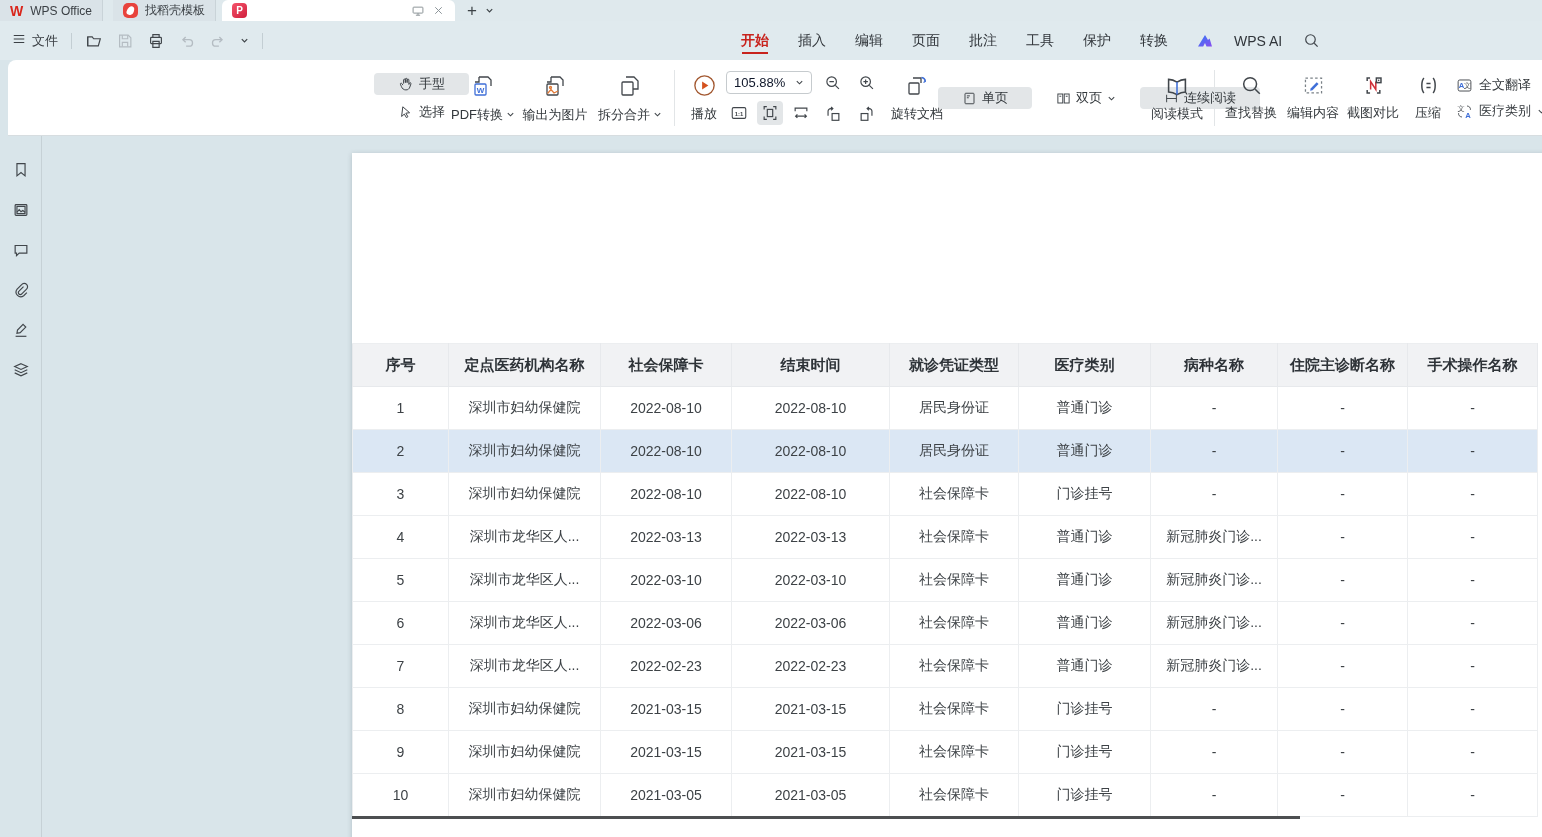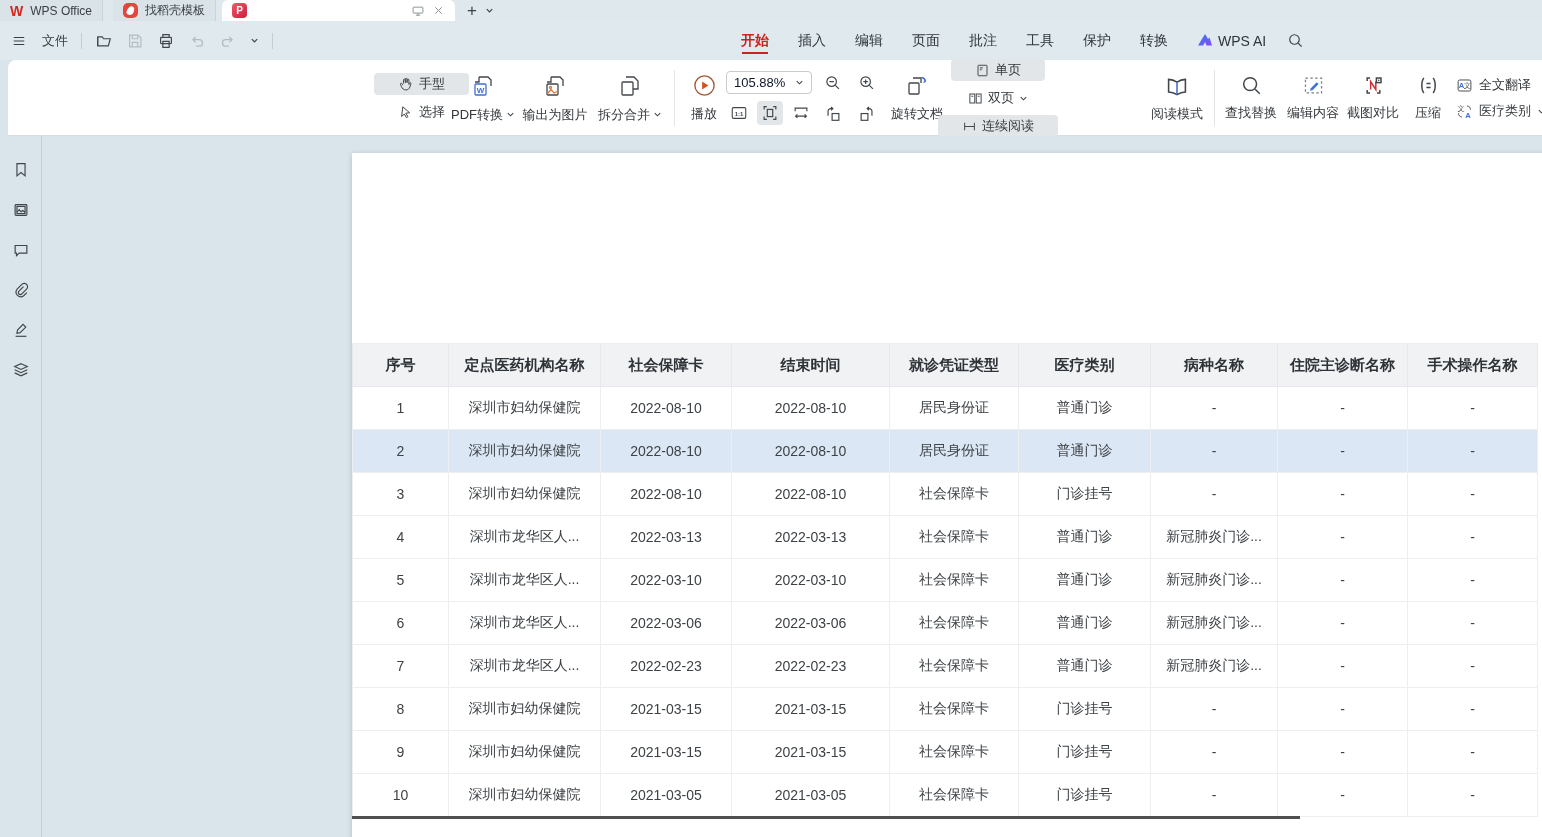--- a/index.html
+++ b/index.html
@@ -19,26 +19,26 @@
   .docer-ic { width:15px; height:15px; border-radius:5px; background:#e8433c; position:relative; }
   .docer-ic::after { content:""; position:absolute; left:4px; top:3px; width:7px; height:9px; background:#fff; border-radius:60% 40% 55% 45%/70% 55% 45% 30%; transform:rotate(18deg); }
   .pdf-ic { width:15px; height:15px; border-radius:4px; background:linear-gradient(140deg,#f5536b,#cf1f3c); color:#fff; font-size:10px; font-weight:700; display:flex; align-items:center; justify-content:center; }
   .tab-btn { color:#8a9297; display:flex; align-items:center; }
   .newtab { display:flex; align-items:center; gap:8px; padding:0 12px; color:#3c4246; }
 
   
   .menurow { position:absolute; top:21px; left:0; right:0; height:39px; background:#e0eaee; display:flex; align-items:center; }
   .quickbar { display:flex; align-items:center; gap:13px; padding-left:12px; font-size:13px; color:#3b4045; }
   .qdiv { width:1px; height:16px; background:#c3ced3; }
-  .qbtn { display:flex; align-items:center; gap:16px; cursor:default; }
+  .qbtn { display:flex; gap:6px; cursor:default; }
   .menus { position:absolute; left:741px; top:0; bottom:0; display:flex; align-items:center; gap:29px; font-size:14px; color:#30353a; }
   .menu-item { position:relative; line-height:39px; }
   .menu-item.active { color:#c8231d; font-weight:700; }
   .menu-item.active::after { content:""; position:absolute; left:1px; right:1px; bottom:6px; height:2px; background:#c8231d; }
-  .wpsai { display:flex; gap:5px; }
+  .wpsai { display:flex; align-items:center; gap:21px; }
 
   
   .ribbon { position:absolute; top:60px; left:8px; right:0; height:76px; background:#fff; border-radius:8px 0 0 0; border-bottom:1px solid #d7dde0; }
   .rg { position:absolute; top:0; height:76px; }
   .vdiv { position:absolute; top:10px; width:1px; height:56px; background:#e2e5e7; }
   .tool-label { font-size:13px; color:#33383c; white-space:nowrap; }
   .pillrow { display:flex; align-items:center; gap:5px; padding:2px 24px; border-radius:4px; font-size:13px; }
   .pillrow.sel { background:#e3e6e8; }
   .bigbtn { display:flex; flex-direction:column; align-items:center; justify-content:center; height:76px; gap:7px; }
   .lblchev { display:flex; align-items:center; gap:3px; }
@@ -309,21 +309,21 @@
     <svg class="ic" style="width:24px;height:24px" viewBox="0 0 24 24" fill="none" stroke="#41464b" stroke-width="1.3">
         <path d="M8 4h8v5"></path>
         <rect x="4" y="9" width="10" height="11" rx="1"></rect>
         <path d="M16.5 3.5c2.5.4 3.8 1.8 3.6 4.2" stroke="#3f6fd8"></path>
         <path d="M18.5 8.5l1.7-1-.2-2" stroke="#3f6fd8"></path>
       </svg>
     <span class="tool-label">旋转文档</span>
   </div>
 
   <div class="rg" style="left:930px; display:flex; flex-direction:column; justify-content:center; gap:6px;">
-    <div class="row" style="gap:6px;flex-direction:column;">
+    <div class="row" style="">
       <span class="pillrow sel">
         <svg class="ic" style="width:15px;height:15px" viewBox="0 0 20 20" fill="none" stroke="#41464b" stroke-width="1.3">
             <rect x="4" y="3" width="12" height="14" rx="1"></rect>
             <path d="M6.5 6.5h4M6.5 9h2.5"></path>
           </svg>
         <span>单页</span>
       </span>
       <span class="pillrow">
         <svg class="ic" style="width:15px;height:15px" viewBox="0 0 20 20" fill="none" stroke="#41464b" stroke-width="1.3">
             <rect x="2.5" y="4" width="6.5" height="12"></rect>

